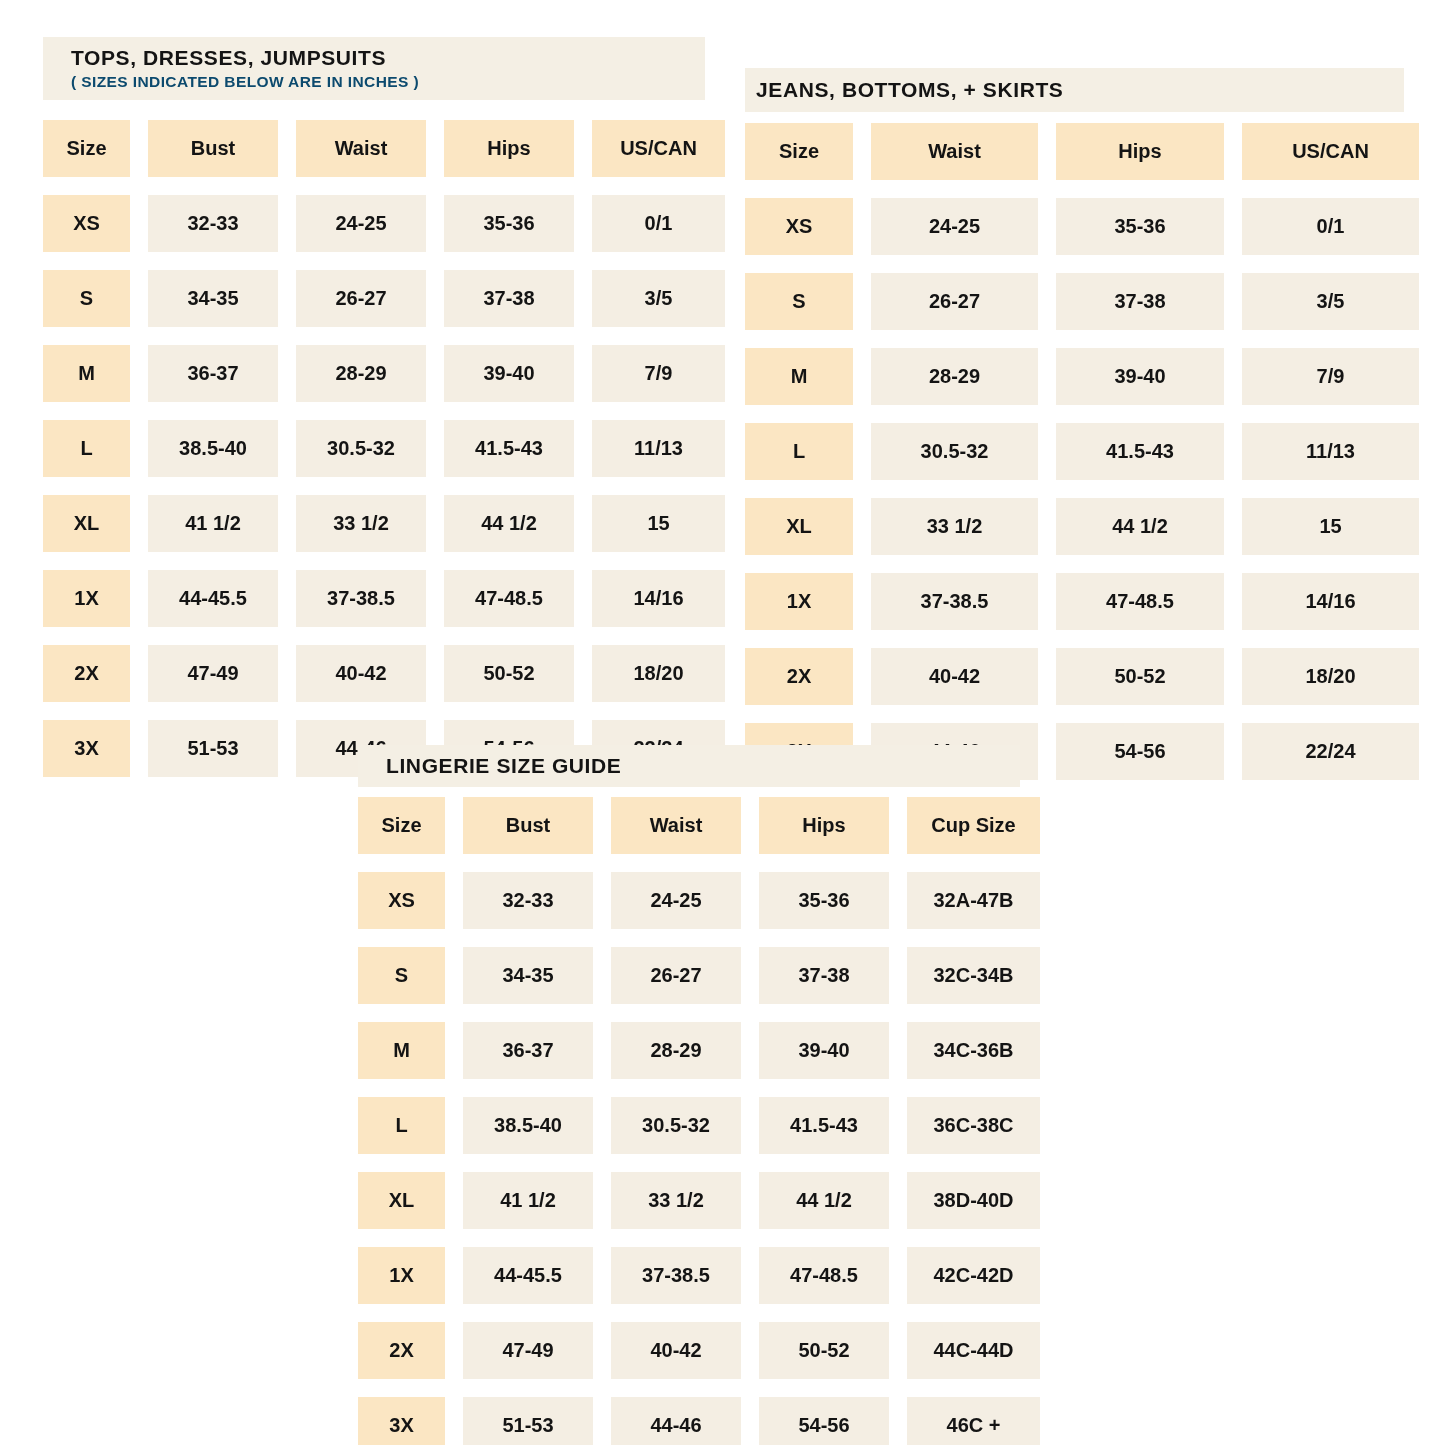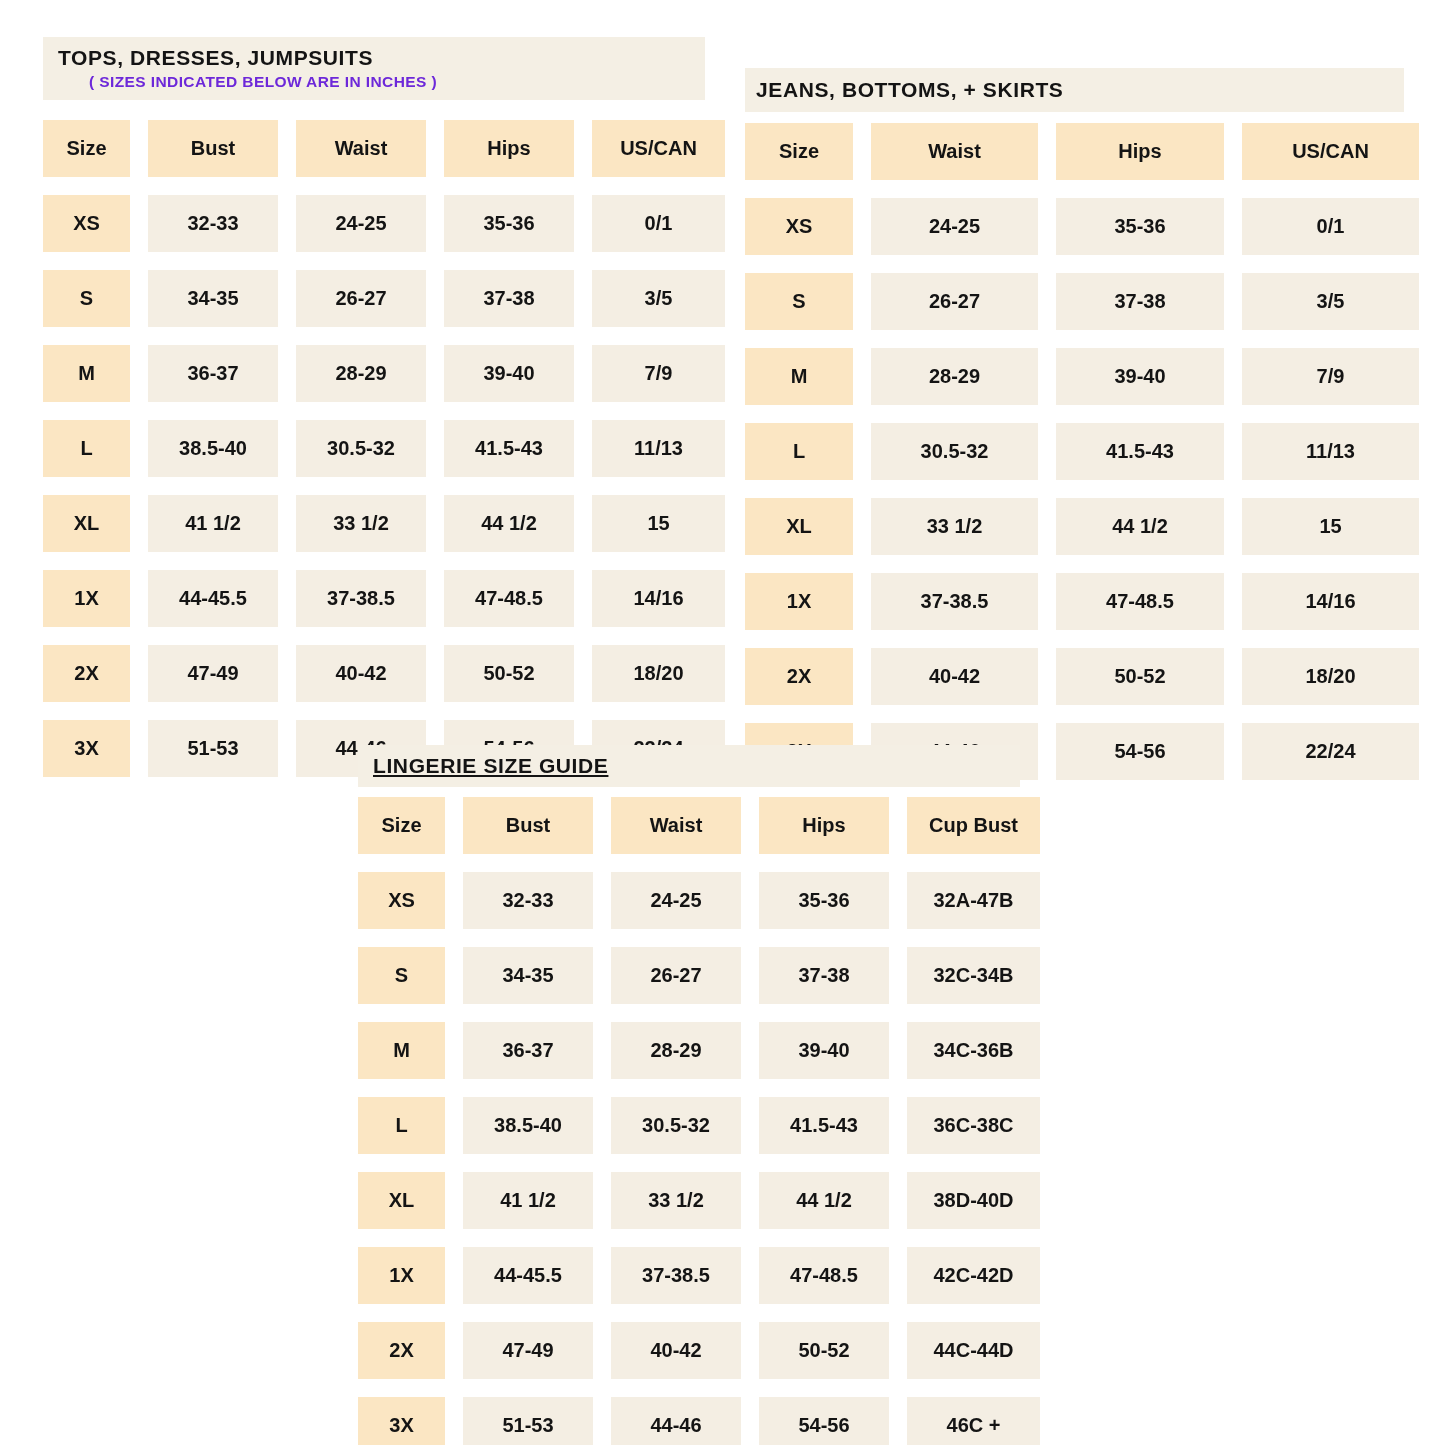--- a/index.html
+++ b/index.html
@@ -18,36 +18,35 @@
   .size-table {
     position: absolute;
   }
   .banner {
     background: #f4efe4;
     display: flex;
     flex-direction: column;
     justify-content: center;
     box-sizing: border-box;
   }
-  .banner.pad-lg { padding-left: 15px; }
+  .banner.pad-lg { padding-left: 28px; }
   .banner.pad-sm { padding-left: 11px; }
   .banner-title {
     font-size: 21px;
     font-weight: 800;
     letter-spacing: 0.6px;
     line-height: 1.25;
     color: #141414;
   }
   .banner-subtitle {
     font-size: 15.5px;
     font-weight: 800;
     letter-spacing: 0.4px;
     line-height: 1.3;
-    color: #6d28d9;
-    margin-left: 31px;
+    color: #0c4a6e;
   }
   .grid {
     display: grid;
     row-gap: 11px;
     column-gap: 13px;
     gap: 18px;
   }
   .grid.cols-5 { grid-template-columns: 87px 130px 130px 130px 133px; }
   .grid.cols-4 { grid-template-columns: 108px 167px 168px 177px; }
   .cell {
@@ -61,21 +60,21 @@
   }
   .cell.head { background: #fbe6c3; }
   .cell.size { background: #fbe6c3; }
   .cell.data { background: #f4eee3; }
   
   #table-tops     { left: 43px;  top: 37px;  width: 662px; }
   #table-tops .banner    { height: 63px; margin-bottom: 20px; }
   #table-jeans    { left: 745px; top: 68px;  width: 659px; }
   #table-jeans .banner   { height: 44px; margin-bottom: 11px; }
   #table-lingerie { left: 358px; top: 745px; width: 662px; }
-  #table-lingerie .banner{ height: 42px; margin-bottom: 10px; text-decoration: underline; }
+  #table-lingerie .banner{ height: 42px; margin-bottom: 10px; }
 </style>
 </head>
 <body>
 
 <section class="size-table" id="table-tops">
   <header class="banner pad-lg">
     <div class="banner-title">TOPS, DRESSES, JUMPSUITS</div>
     <div class="banner-subtitle">( SIZES INDICATED BELOW ARE IN INCHES )</div>
   </header>
   <div class="grid cols-5">
@@ -173,21 +172,21 @@
 
 <section class="size-table" id="table-lingerie">
   <header class="banner pad-lg">
     <div class="banner-title">LINGERIE SIZE GUIDE</div>
   </header>
   <div class="grid cols-5">
       <div class="cell head">Size</div>
       <div class="cell head">Bust</div>
       <div class="cell head">Waist</div>
       <div class="cell head">Hips</div>
-      <div class="cell head">Cup Bust</div>
+      <div class="cell head">Cup Size</div>
       <div class="cell size">XS</div>
       <div class="cell data">32-33</div>
       <div class="cell data">24-25</div>
       <div class="cell data">35-36</div>
       <div class="cell data">32A-47B</div>
       <div class="cell size">S</div>
       <div class="cell data">34-35</div>
       <div class="cell data">26-27</div>
       <div class="cell data">37-38</div>
       <div class="cell data">32C-34B</div>

